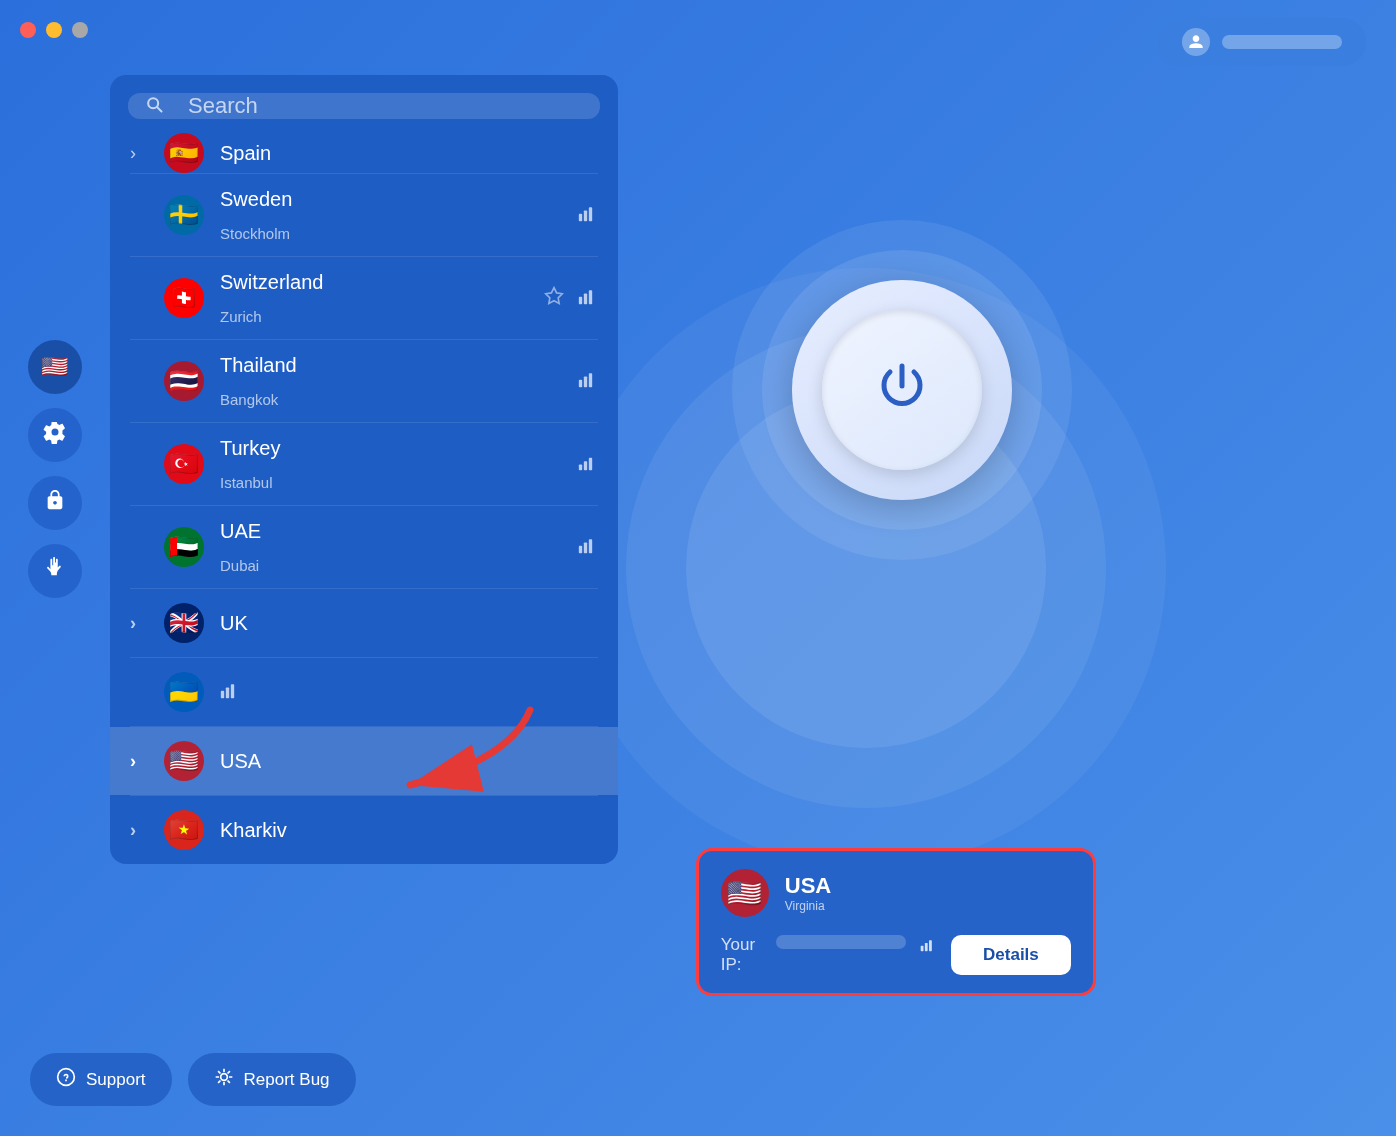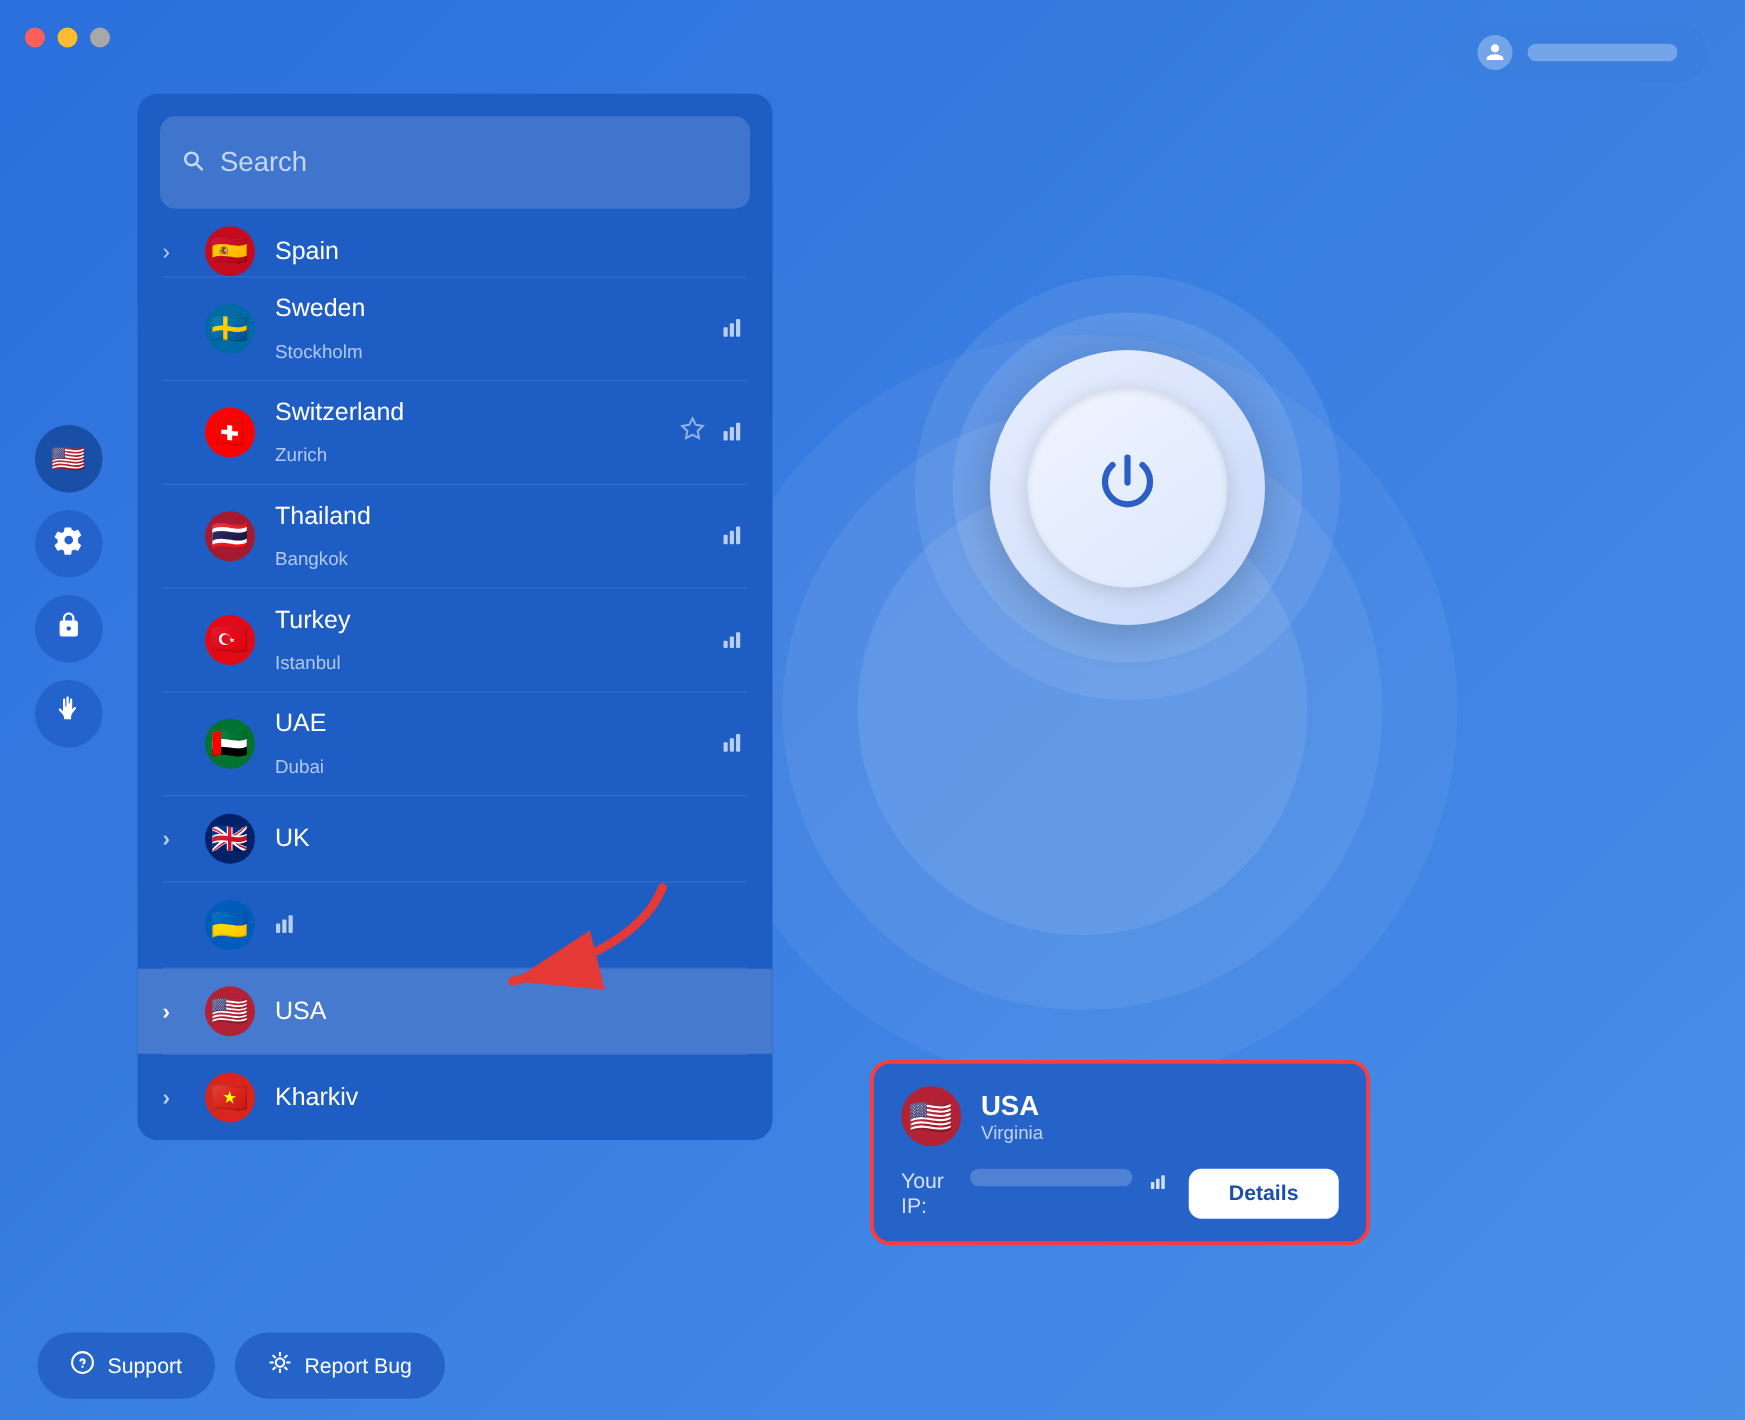--- a/index.html
+++ b/index.html
@@ -98,22 +98,22 @@
       border-radius: 16px;
       padding: 18px 0 0 0;
       overflow: hidden;
     }
     .search-bar {
       margin: 0 18px 14px 18px;
       background: rgba(255,255,255,0.15);
       border-radius: 12px;
       display: flex;
       align-items: center;
-      padding: 24px 16px;
-      gap: 12px;
+      padding: 0 16px;
+      gap: 24px;
     }
     .search-icon-wrap {
       color: rgba(255,255,255,0.7);
       font-size: 18px;
     }
     .search-input {
       background: transparent;
       border: none;
       outline: none;
       color: white;
@@ -263,21 +263,21 @@
       font-size: 28px;
       display: flex; align-items: center; justify-content: center;
     }
     .card-country {
       color: white;
       font-size: 22px;
       font-weight: 700;
     }
     .card-city {
       color: rgba(255,255,255,0.7);
-      font-size: 15px;
+      font-size: 12px;
     }
     .card-bottom {
       display: flex;
       align-items: flex-start;
       gap: 14px;
     }
     .ip-label {
       color: rgba(255,255,255,0.8);
       font-size: 17px;
     }
@@ -296,21 +296,21 @@
       border-radius: 10px;
       padding: 10px 32px;
       font-size: 17px;
       font-weight: 600;
       cursor: pointer;
     }
 
     
     .bottom-bar {
       position: absolute;
-      bottom: 17px;
+      bottom: 30px;
       left: 30px;
       display: flex;
       gap: 16px;
     }
     .bottom-btn {
       background: #2563c8;
       border: none;
       border-radius: 30px;
       padding: 14px 26px;
       color: white;

